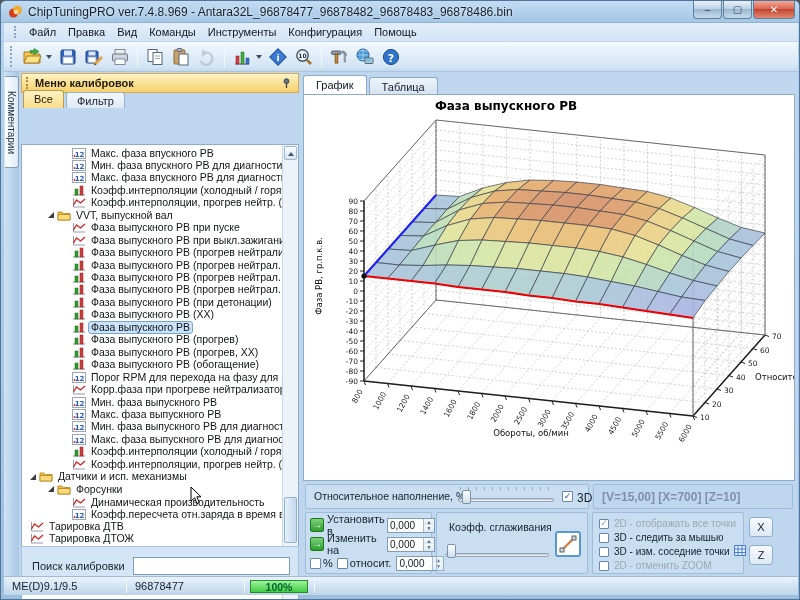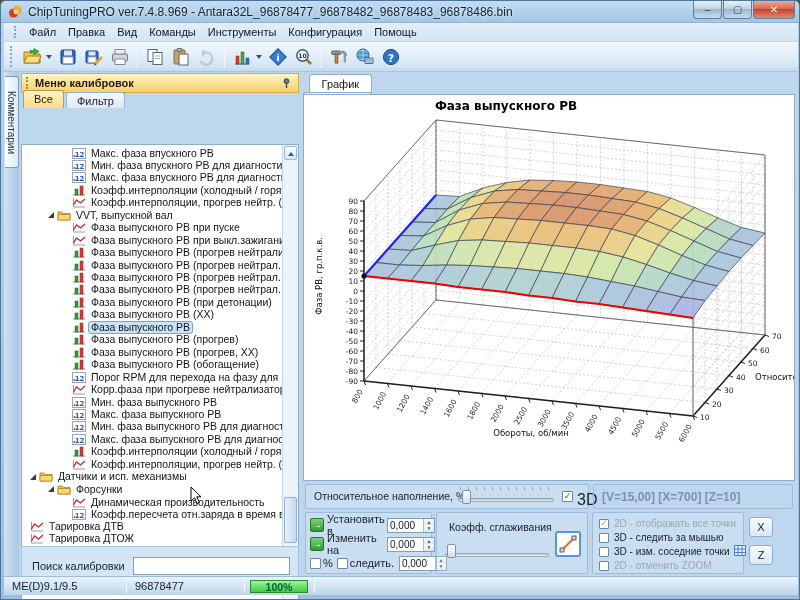--- a/index.html
+++ b/index.html
@@ -64,21 +64,21 @@
   .hsb .arr.lf{left:1px;} .hsb .arr.rt{right:1px;}
   .hsb .thumb{position:absolute;top:1px;left:42px;width:96px;height:12px;background:linear-gradient(#e7f1fa,#c3d9ee);border:1px solid #8fb2d2;border-radius:2px;}
   .sbcorner{position:absolute;right:0;bottom:0;width:16px;height:15px;background:#e4edf6;}
   .tri{width:0;height:0;position:absolute;}
   .search-row{position:absolute;left:2px;top:474px;width:278px;height:40px;background:#d4e5f5;border:1px solid #a9c4dd;
               display:flex;align-items:center;}
   .search-label{font-size:11px;color:#15202c;margin:0 8px 0 10px;}
   .search-input{flex:1;height:18px;margin-right:8px;background:#fff;border:1px solid #7f9db9;font-size:11px;padding:0 3px;}
   
   .right-panel{position:absolute;left:297px;top:0;width:497px;height:504px;}
-  .rtabs{position:absolute;left:2px;top:2px;height:21px;display:flex;align-items:flex-end;flex-direction:column;}
+  .rtabs{position:absolute;left:2px;top:2px;height:21px;display:flex;align-items:flex-end;}
   .rtab{font-size:11px;padding:3px 12px 2px;border:1px solid #8cacc8;border-bottom:none;border-radius:3px 3px 0 0;margin-right:2px;}
   .rtab.active{background:#fff;color:#101820;height:20px;}
   .rtab.idle{background:linear-gradient(#eef4fa,#d4e3f1);color:#223;height:18px;}
   .chart-area{position:absolute;left:2px;top:22px;width:492px;height:387px;background:#fff;border:1px solid #8cacc8;}
   .chart-area svg{position:absolute;left:2px;top:1px;}
   svg .gg{stroke:#b4b4b4;stroke-width:.6;stroke-dasharray:2,2;fill:none;}
   svg .ee{stroke:#6a6a6a;stroke-width:1;} svg .ee.b{stroke:#1c1c1c;stroke-width:1.5;}
   svg .tk{stroke:#222;stroke-width:1;}
   svg .tl{font-family:"DejaVu Sans",sans-serif;font-size:7.5px;fill:#1a1a1a;}
   svg .al{font-family:"DejaVu Sans",sans-serif;font-size:8.5px;fill:#111;}
@@ -951,21 +951,21 @@
       </div>
 
       <div class="ctrl1">
         <span class="ctrl1-label">Относительное наполнение, %</span>
         <div class="slider" style="left:152px;top:2px;width:96px;height:20px;">
           <div class="ticks"></div>
           <div class="track"></div>
           <div class="thumb" style="left:4%;"></div>
         </div>
         <span class="cb" style="position:absolute;left:256px;top:6px;">✓</span>
-        <span style="position:absolute;left:271px;top:6px;font-size:16px;color:#15202c;">3D</span>
+        <span style="position:absolute;left:271px;top:6px;font-size:12px;color:#15202c;">3D</span>
       </div>
       <div class="readout">
         <span>[V=15,00] [X=700] [Z=10]</span>
       </div>
 
       <div class="ctrl2">
         <div class="grp grpA">
           <div class="arow" style="top:4px;">
             <span class="gbtn">→</span>
             <span class="alabel">Установить в</span>
@@ -985,21 +985,21 @@
               <span class="spin-btns">
                   <i>▲</i>
                   <i>▼</i>
                 </span>
             </span>
           </div>
           <div class="arow" style="top:42px;">
             <span class="cb"></span>
             <span class="alabel sm">%</span>
             <span class="cb"></span>
-            <span class="alabel sm">следить.</span>
+            <span class="alabel sm">относит.</span>
             <span class="spin" style="margin-left:1px;">
               <span class="spin-v">0,000</span>
               <span class="spin-btns">
                   <i>▲</i>
                   <i>▼</i>
                 </span>
             </span>
           </div>
         </div>
         <div class="grp grpB">

